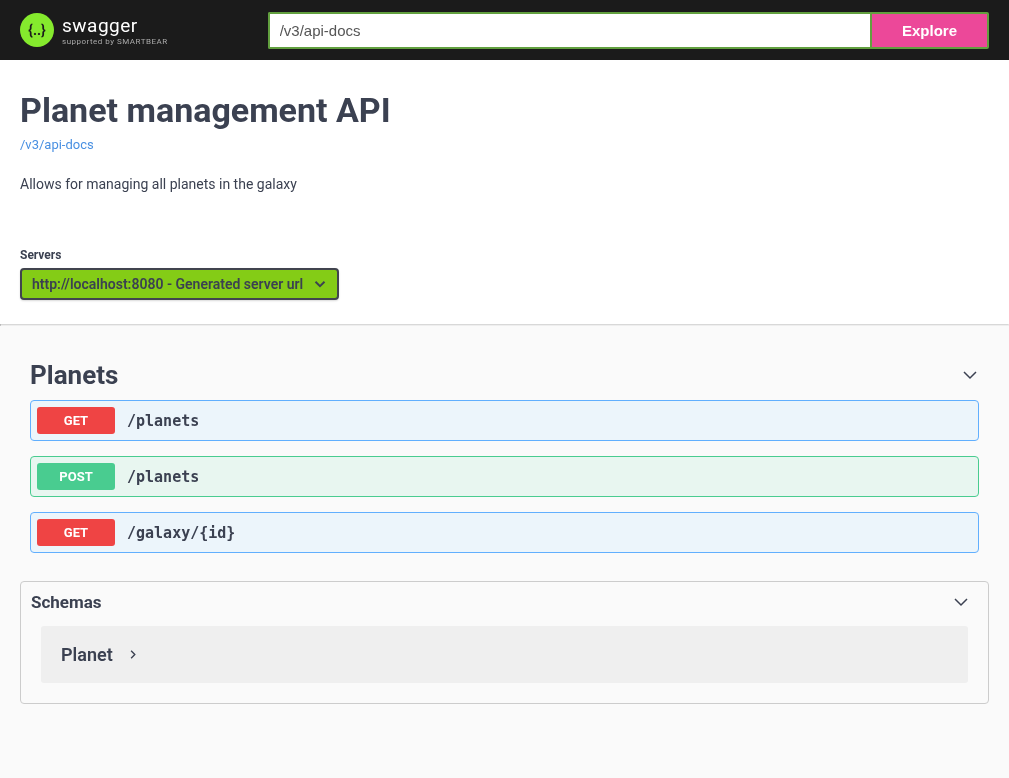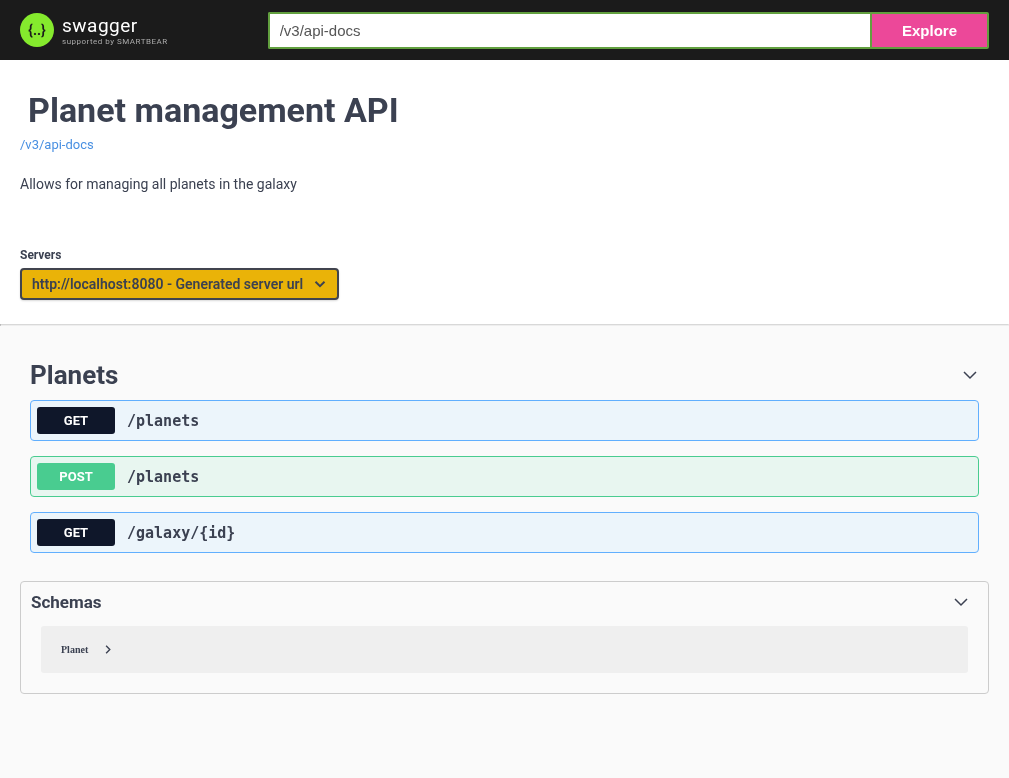--- a/index.html
+++ b/index.html
@@ -78,21 +78,20 @@
   }
   .info-section {
     background: #fff;
     padding: 30px 20px 40px 20px;
   }
   .api-title {
     font-size: 34px;
     font-weight: 700;
     color: #3b4151;
     margin-bottom: 4px;
-    margin-left: 8px;
   }
   .api-link {
     color: #4990e2;
     font-size: 13px;
     text-decoration: none;
     display: inline-block;
     margin-bottom: 24px;
   }
   .api-desc {
     font-size: 14px;
@@ -108,21 +107,21 @@
     color: #3b4151;
     margin-bottom: 6px;
   }
   .server-select {
     border: 2px solid #41444e;
     border-radius: 4px;
     padding: 6px 34px 6px 10px;
     font-size: 14px;
     font-weight: 600;
     color: #3b4151;
-    background: #eab308;
+    background: #84cc16;
     display: inline-flex;
     align-items: center;
     gap: 12px;
     cursor: pointer;
     box-shadow: 0 1px 2px rgba(0,0,0,0.15);
     position: relative;
   }
   .server-select svg {
     position: absolute;
     right: 8px;
@@ -168,21 +167,21 @@
   }
   .method-badge {
     color: #fff;
     font-size: 13px;
     font-weight: 700;
     padding: 6px 0;
     width: 78px;
     text-align: center;
     border-radius: 3px;
   }
-  .method-get { background: #0f172a; text-align: center; }
+  .method-get { background: #ef4444; text-align: center; }
   .method-post { background: #49cc90; }
   .op-path {
     font-family: ui-monospace, SFMono-Regular, Menlo, monospace;
     font-size: 15px;
     font-weight: 600;
     color: #3b4151;
   }
   .schemas-section {
     margin: 28px 20px 20px 20px;
     border: 1px solid #ccc;
@@ -204,24 +203,23 @@
     background: #efefef;
     margin: 0 20px 20px 20px;
     padding: 18px 20px;
     border-radius: 3px;
     display: flex;
     align-items: center;
     gap: 14px;
     cursor: pointer;
   }
   .schema-name {
-    font-size: 10px;
+    font-size: 18px;
     font-weight: 600;
     color: #3b4151;
-    font-family: Liberation Serif, serif;
   }
   .chevron-down { width: 18px; height: 18px; }
 </style>
 </head>
 <body>
 
 <div class="topbar">
   <div class="logo">
     <div class="logo-circle">{..}</div>
     <div class="logo-text">

